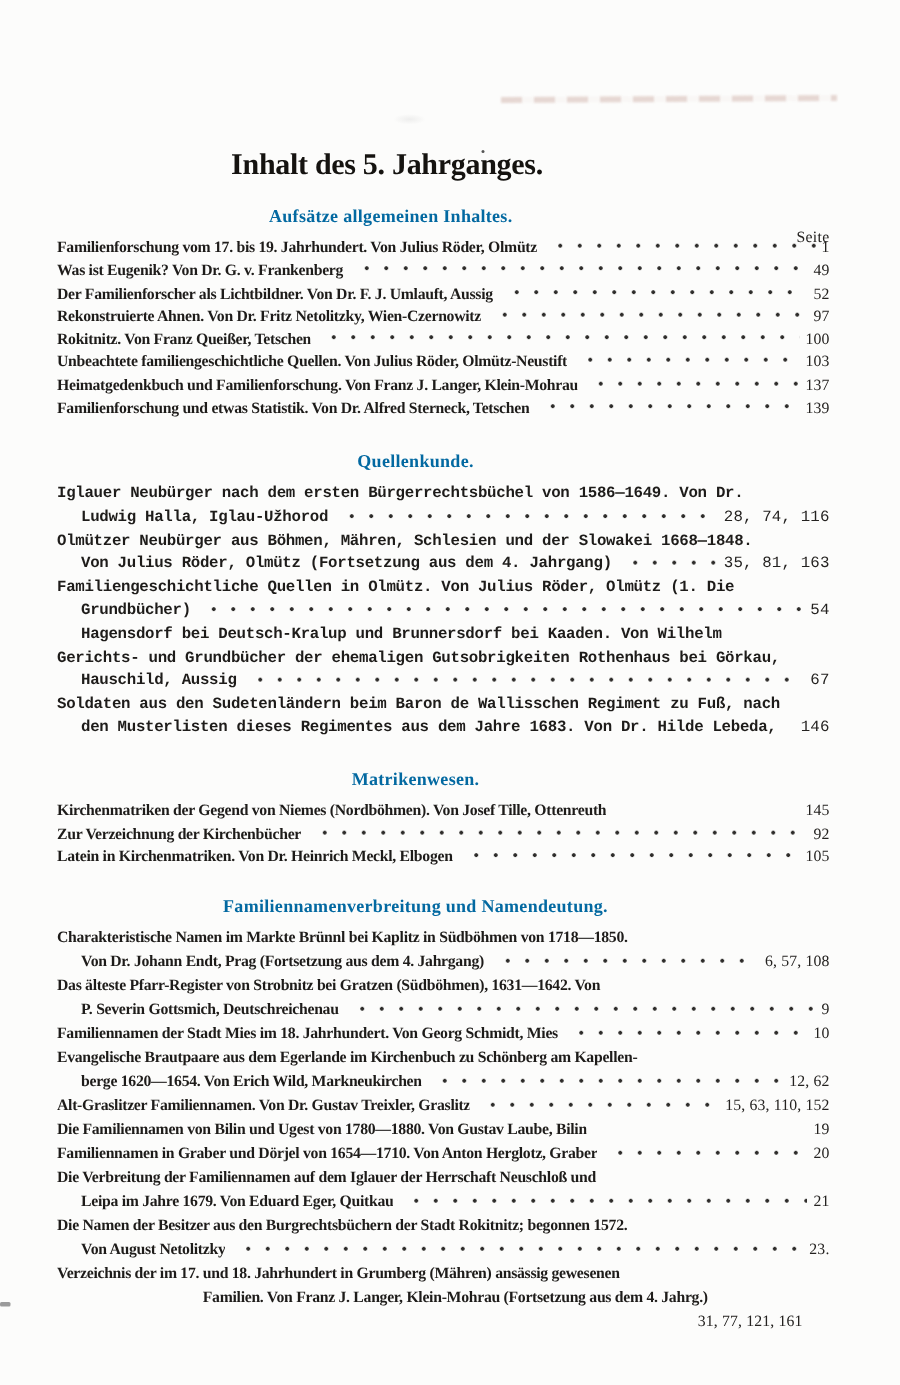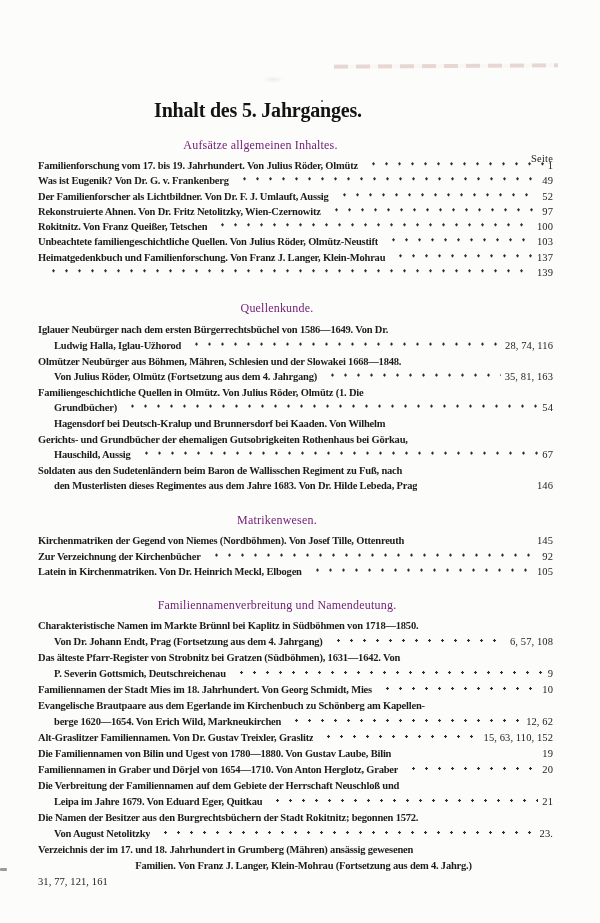--- a/index.html
+++ b/index.html
@@ -21,49 +21,49 @@
   .dot-artifact{position:absolute;left:321px;top:100px;width:2px;height:2px;border-radius:50%;background:#555;}
   .edge-mark{position:absolute;left:0;top:868px;width:7px;height:3px;background:#9b9b9b;border-radius:1px;}
 
   .col{margin-left:38px;margin-right:47px;position:relative;}
 
   .title{padding-top:97px;text-align:center;}
   .title-inner{display:block;padding-right:75px;
     font-size:20px;font-weight:bold;line-height:26px;letter-spacing:-0.2px;color:#151310;}
 
   .hrow{position:relative;height:15px;line-height:15px;text-align:center;}
-  .sheading{font-size:12px;font-weight:normal;letter-spacing:0.2px;color:#701a75;}
+  .sheading{font-size:12px;font-weight:bold;letter-spacing:0.2px;color:#0369a1;}
   .seite{position:absolute;right:0;top:15px;font-size:10.5px;font-weight:normal;letter-spacing:0.2px;color:#242220;}
 
   .sec0 .hrow{margin-top:13px;padding-right:70px;}
   .sec1 .hrow{margin-top:19px;padding-right:37px;}
   .sec2 .hrow{margin-top:17px;padding-right:37px;}
   .sec3 .hrow{margin-top:16px;padding-right:37px;}
 
   .lines{margin-top:7px;}
   .sec1 .lines{margin-top:8px;}
 
   .line{font-size:10.5px;font-weight:bold;letter-spacing:-0.2px;color:#1e1c1a;overflow:hidden;}
   .sec0 .line{height:15.3px;line-height:15.3px;}
-  .sec1 .line{height:15.6px;line-height:15.6px;}
+  .sec1 .line{height:15.6px;line-height:15.6px;font-family:Liberation Mono, monospace;}
   .sec2 .line{height:15.6px;line-height:15.6px;}
   .sec3 .line{height:16px;line-height:16px;}
 
   .ind{padding-left:16px;}
   .plain{text-align:center;}
 
   .fx{display:flex;align-items:baseline;}
   .fx .t{white-space:nowrap;flex:0 1 auto;overflow:hidden;}
   .fx .pg{white-space:nowrap;flex:0 0 auto;font-weight:normal;letter-spacing:0.1px;color:#242220;}
   .leader{flex:1 1 auto;min-width:6px;margin:0 4px 0 7px;align-self:stretch;
     background-image:radial-gradient(circle,#2d2b29 1.05px,rgba(0,0,0,0) 1.45px);
     background-size:13px 13px;background-repeat:repeat-x;background-position:left 2px bottom 3px;}
   .leader.nodots{background:none;}
 
-  .pgline{padding-right:18px;font-weight:normal;letter-spacing:0.1px;color:#242220;}
+  .pgline{text-align:right;padding-right:18px;font-weight:normal;letter-spacing:0.1px;color:#242220;}
 </style>
 </head>
 <body>
 
 <div class="page">
   <div class="smudge-top"></div>
   <div class="smudge-small"></div>
   <div class="dot-artifact"></div>
   <div class="edge-mark"></div>
 
@@ -104,20 +104,21 @@
               <span class="t">Unbeachtete familiengeschichtliche Quellen. Von Julius Röder, Olmütz-Neustift</span>
               <span class="leader"></span>
               <span class="pg">103</span>
             </div>
             <div class="line fx">
               <span class="t">Heimatgedenkbuch und Familienforschung. Von Franz J. Langer, Klein-Mohrau</span>
               <span class="leader"></span>
               <span class="pg">137</span>
             </div>
             <div class="line fx">
+              <span class="t">Familienforschung und etwas Statistik. Von Dr. Alfred Sterneck, Tetschen</span>
               <span class="leader"></span>
               <span class="pg">139</span>
             </div>
           </div>
         </div>
         <div class="sec sec1">
           <div class="hrow"><span class="sheading">Quellenkunde.</span></div>
           <div class="lines">
             <div class="line justify">Iglauer Neubürger nach dem ersten Bürgerrechtsbüchel von 1586—1649. Von Dr.</div>
             <div class="line fx ind">
@@ -206,21 +207,21 @@
             <div class="line fx">
               <span class="t">Die Familiennamen von Bilin und Ugest von 1780—1880. Von Gustav Laube, Bilin</span>
               <span class="leader nodots"></span>
               <span class="pg">19</span>
             </div>
             <div class="line fx">
               <span class="t">Familiennamen in Graber und Dörjel von 1654—1710. Von Anton Herglotz, Graber</span>
               <span class="leader"></span>
               <span class="pg">20</span>
             </div>
-            <div class="line justify">Die Verbreitung der Familiennamen auf dem Gebiete der Herrschaft Neuschloß und</div>
+            <div class="line justify">Die Verbreitung der Familiennamen auf dem Iglauer der Herrschaft Neuschloß und</div>
             <div class="line fx ind">
               <span class="t">Leipa im Jahre 1679. Von Eduard Eger, Quitkau</span>
               <span class="leader"></span>
               <span class="pg">21</span>
             </div>
             <div class="line justify">Die Namen der Besitzer aus den Burgrechtsbüchern der Stadt Rokitnitz; begonnen 1572.</div>
             <div class="line fx ind">
               <span class="t">Von August Netolitzky</span>
               <span class="leader"></span>
               <span class="pg">23.</span>

